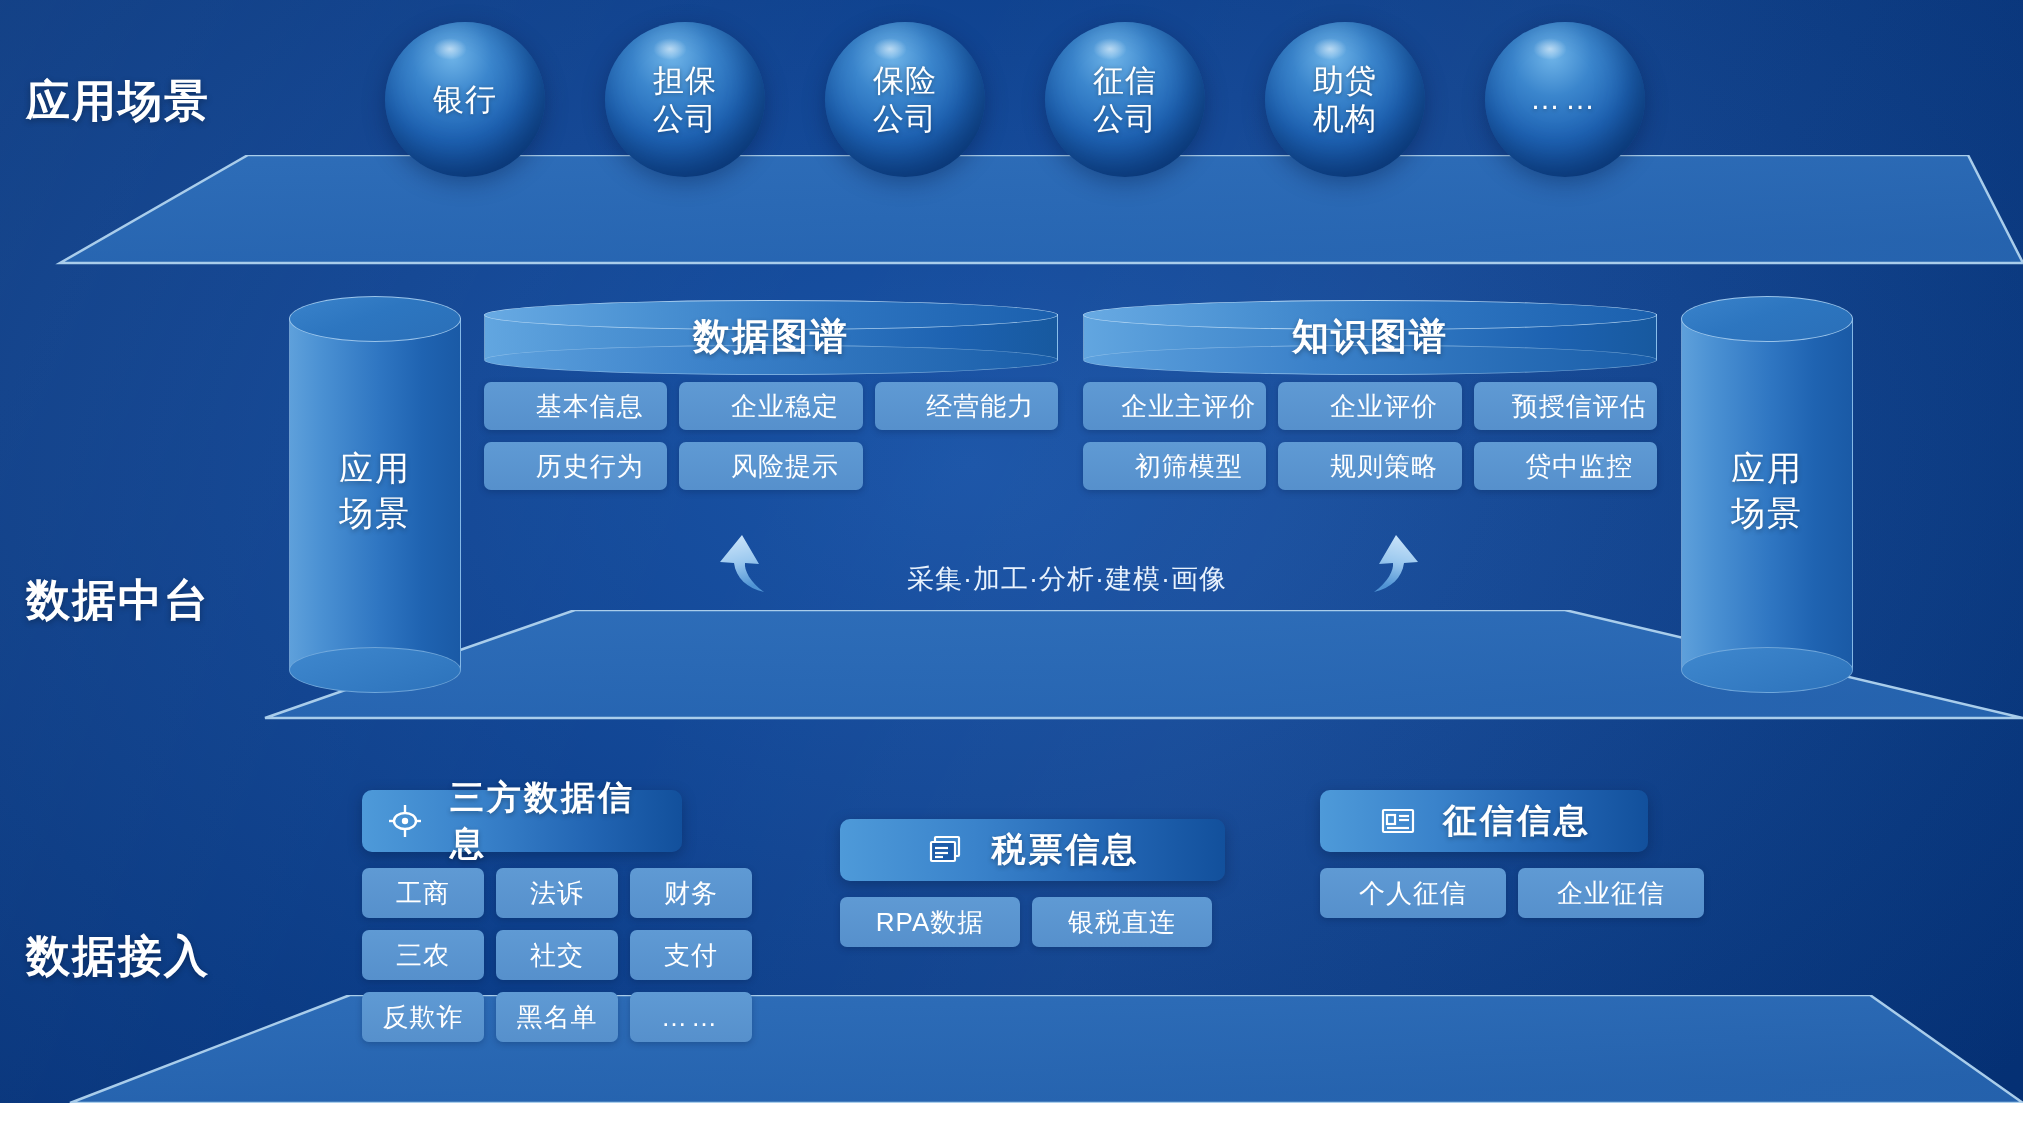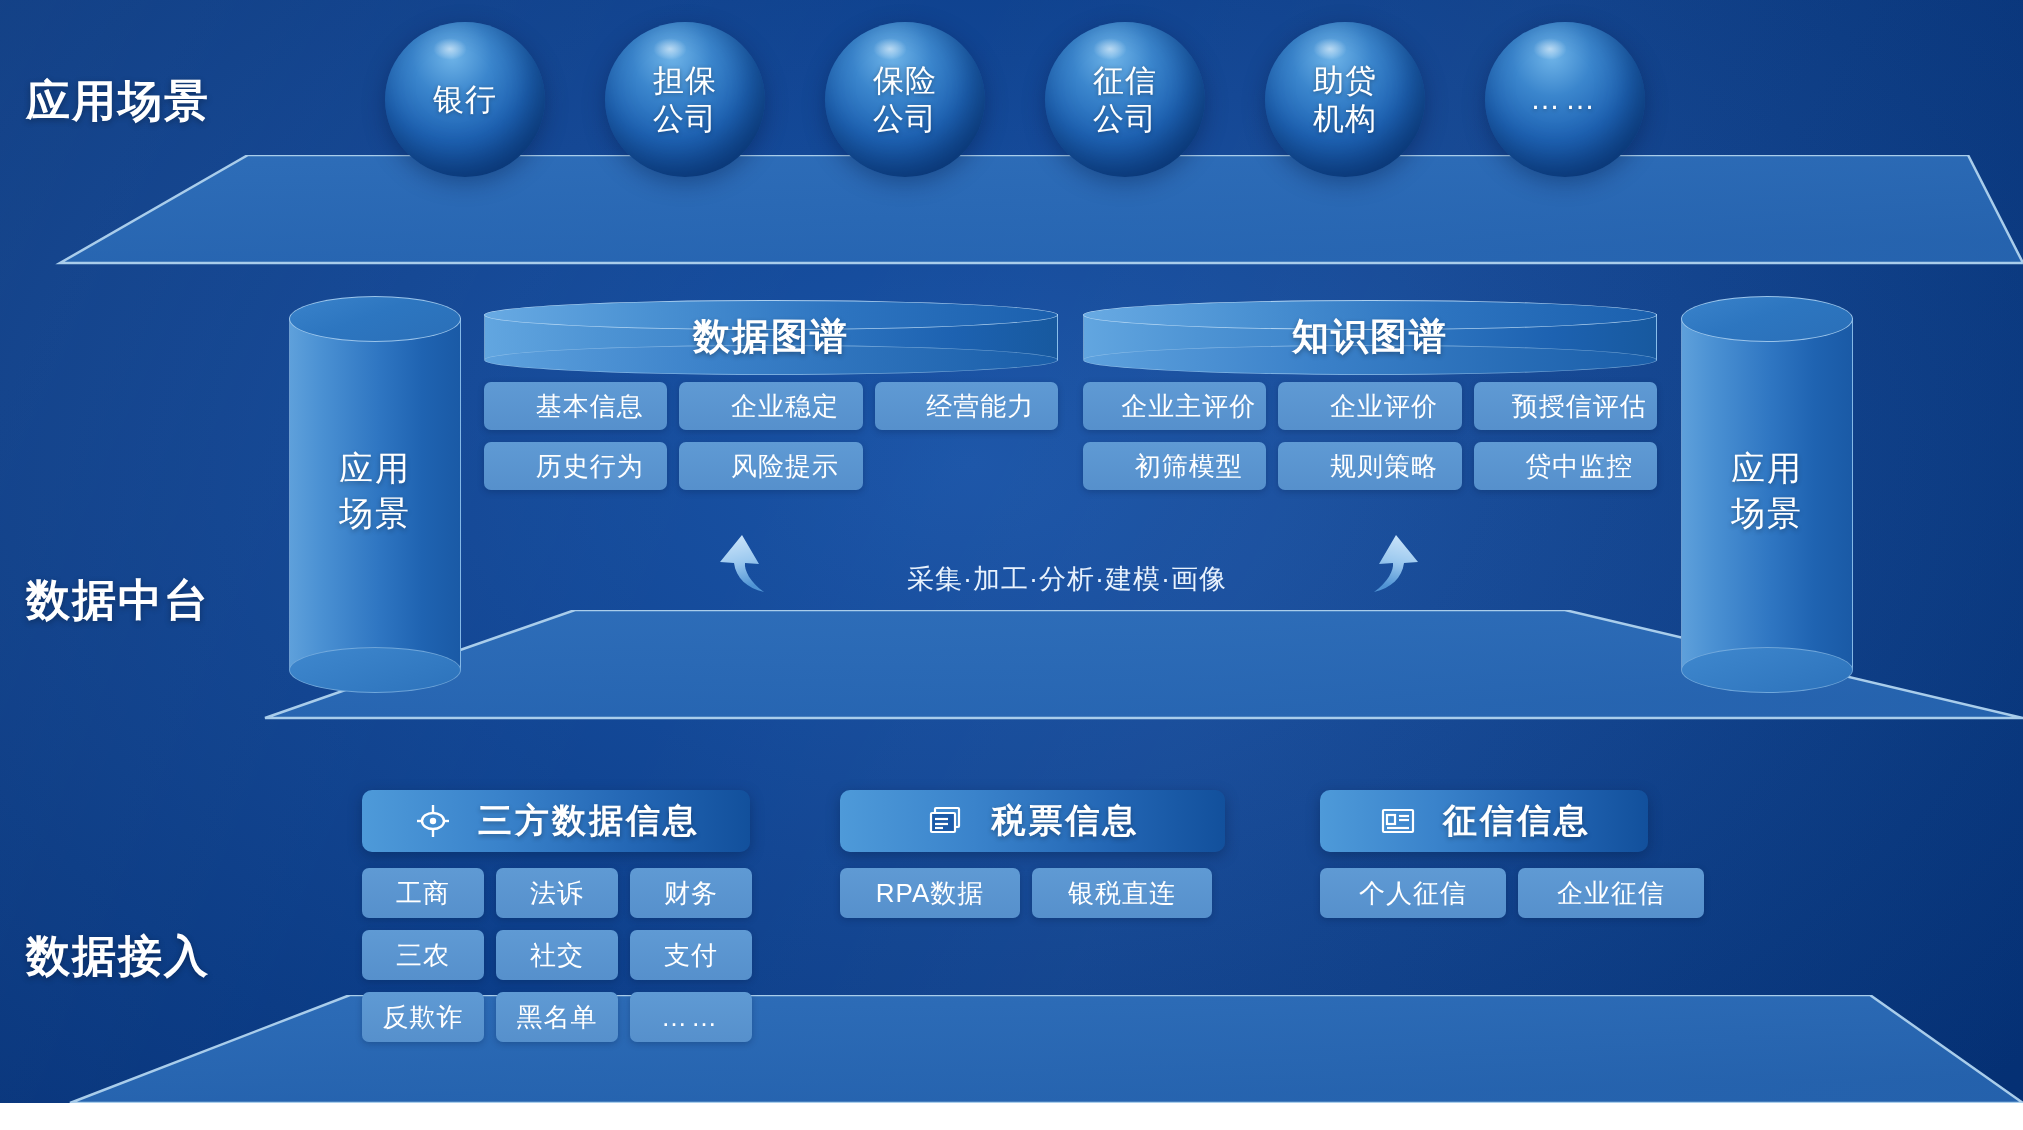--- a/index.html
+++ b/index.html
@@ -166,22 +166,22 @@
     display:flex;align-items:center;justify-content:center;gap:24px;
     padding:0 22px;
     box-shadow:0 4px 14px rgba(2,22,58,0.35);
     margin-bottom:16px;
   }
   .ingest-card .card-title{
     color:#ffffff;font-size:34px;font-weight:bold;letter-spacing:3px;
     text-shadow:0 2px 5px rgba(0,0,0,0.3);
   }
   .card-icon{display:flex;align-items:center;justify-content:center;width:42px;height:42px;flex:0 0 42px;}
-  #ingest-third .ingest-card{width:388px;font-family:Liberation Mono, monospace;}
-  #ingest-tax .ingest-card{width:385px;}
+  #ingest-third .ingest-card{width:320px;font-family:Liberation Mono, monospace;}
+  #ingest-tax .ingest-card{width:385px;margin-top:29px;}
   #ingest-credit .ingest-card{width:328px;}
 
   .sub-grid{display:grid;gap:12px 12px;text-align:center;}
   #ingest-third .sub-grid{grid-template-columns:repeat(3,122px);}
   #ingest-tax .sub-grid{grid-template-columns:repeat(2,180px);}
   #ingest-credit .sub-grid{grid-template-columns:repeat(2,186px);}
   .subtag{
     height:50px;border-radius:7px;
     background:linear-gradient(180deg,#5f9ad4 0%,#5690cc 100%);
     display:flex;align-items:center;justify-content:center;

